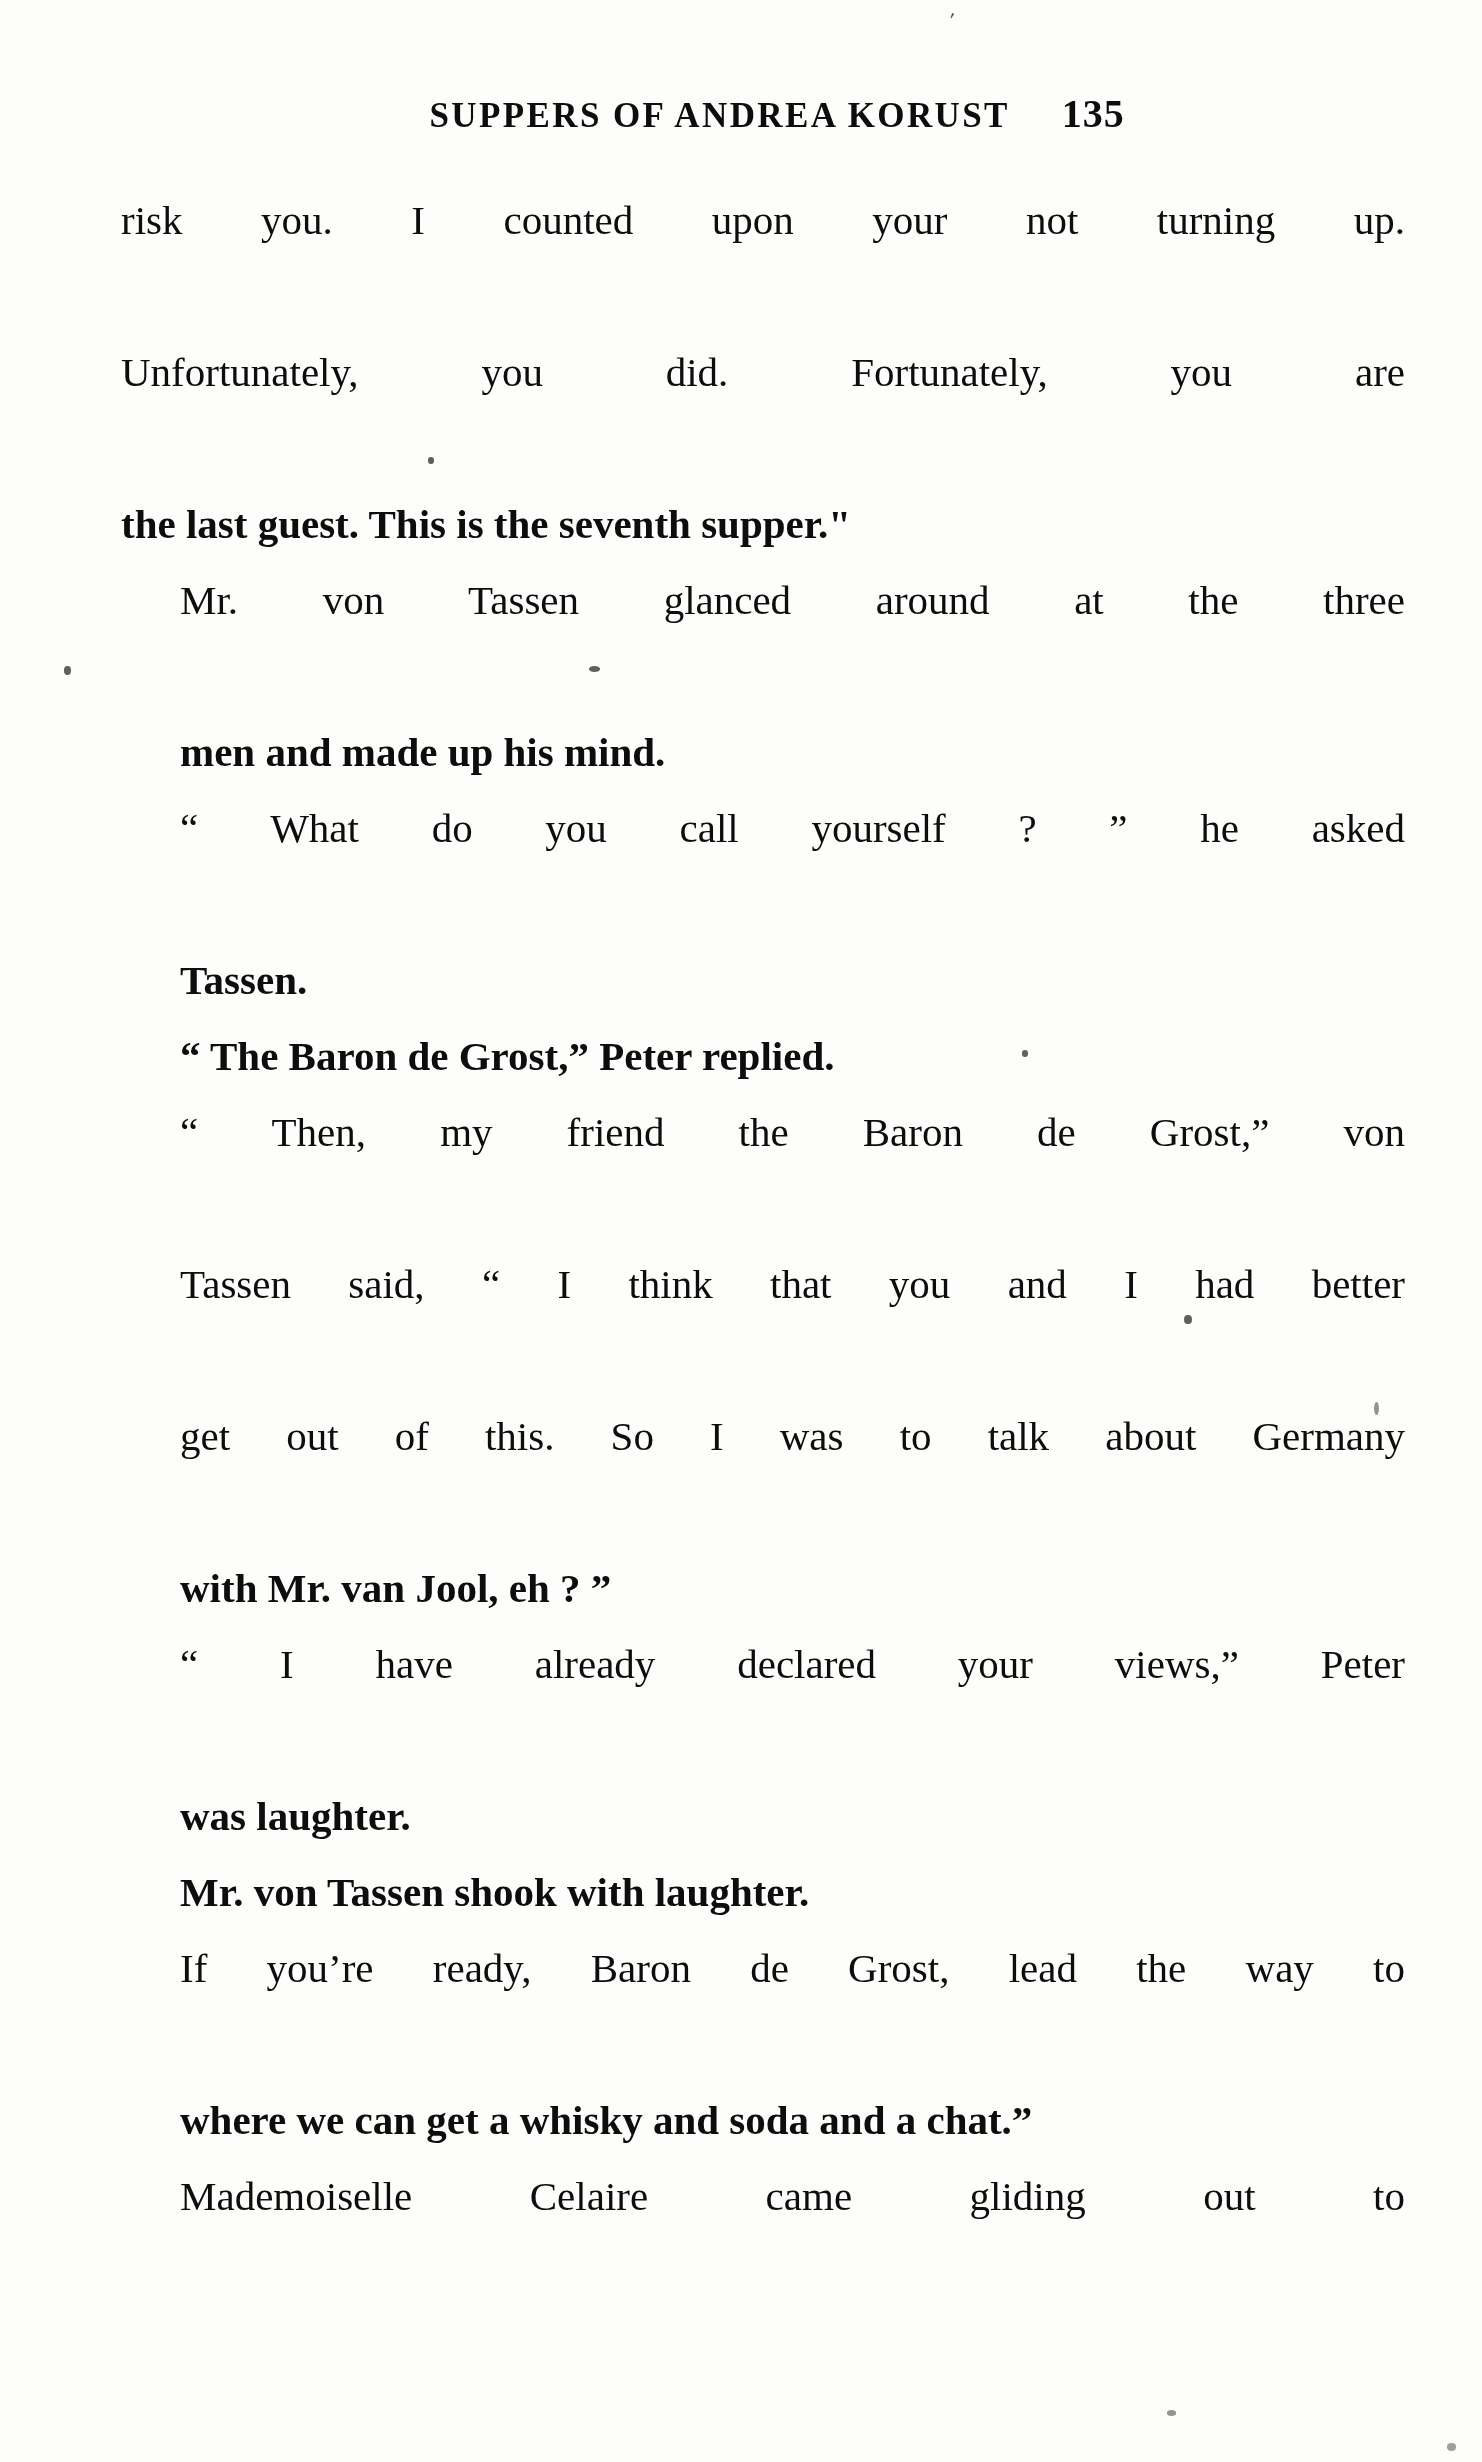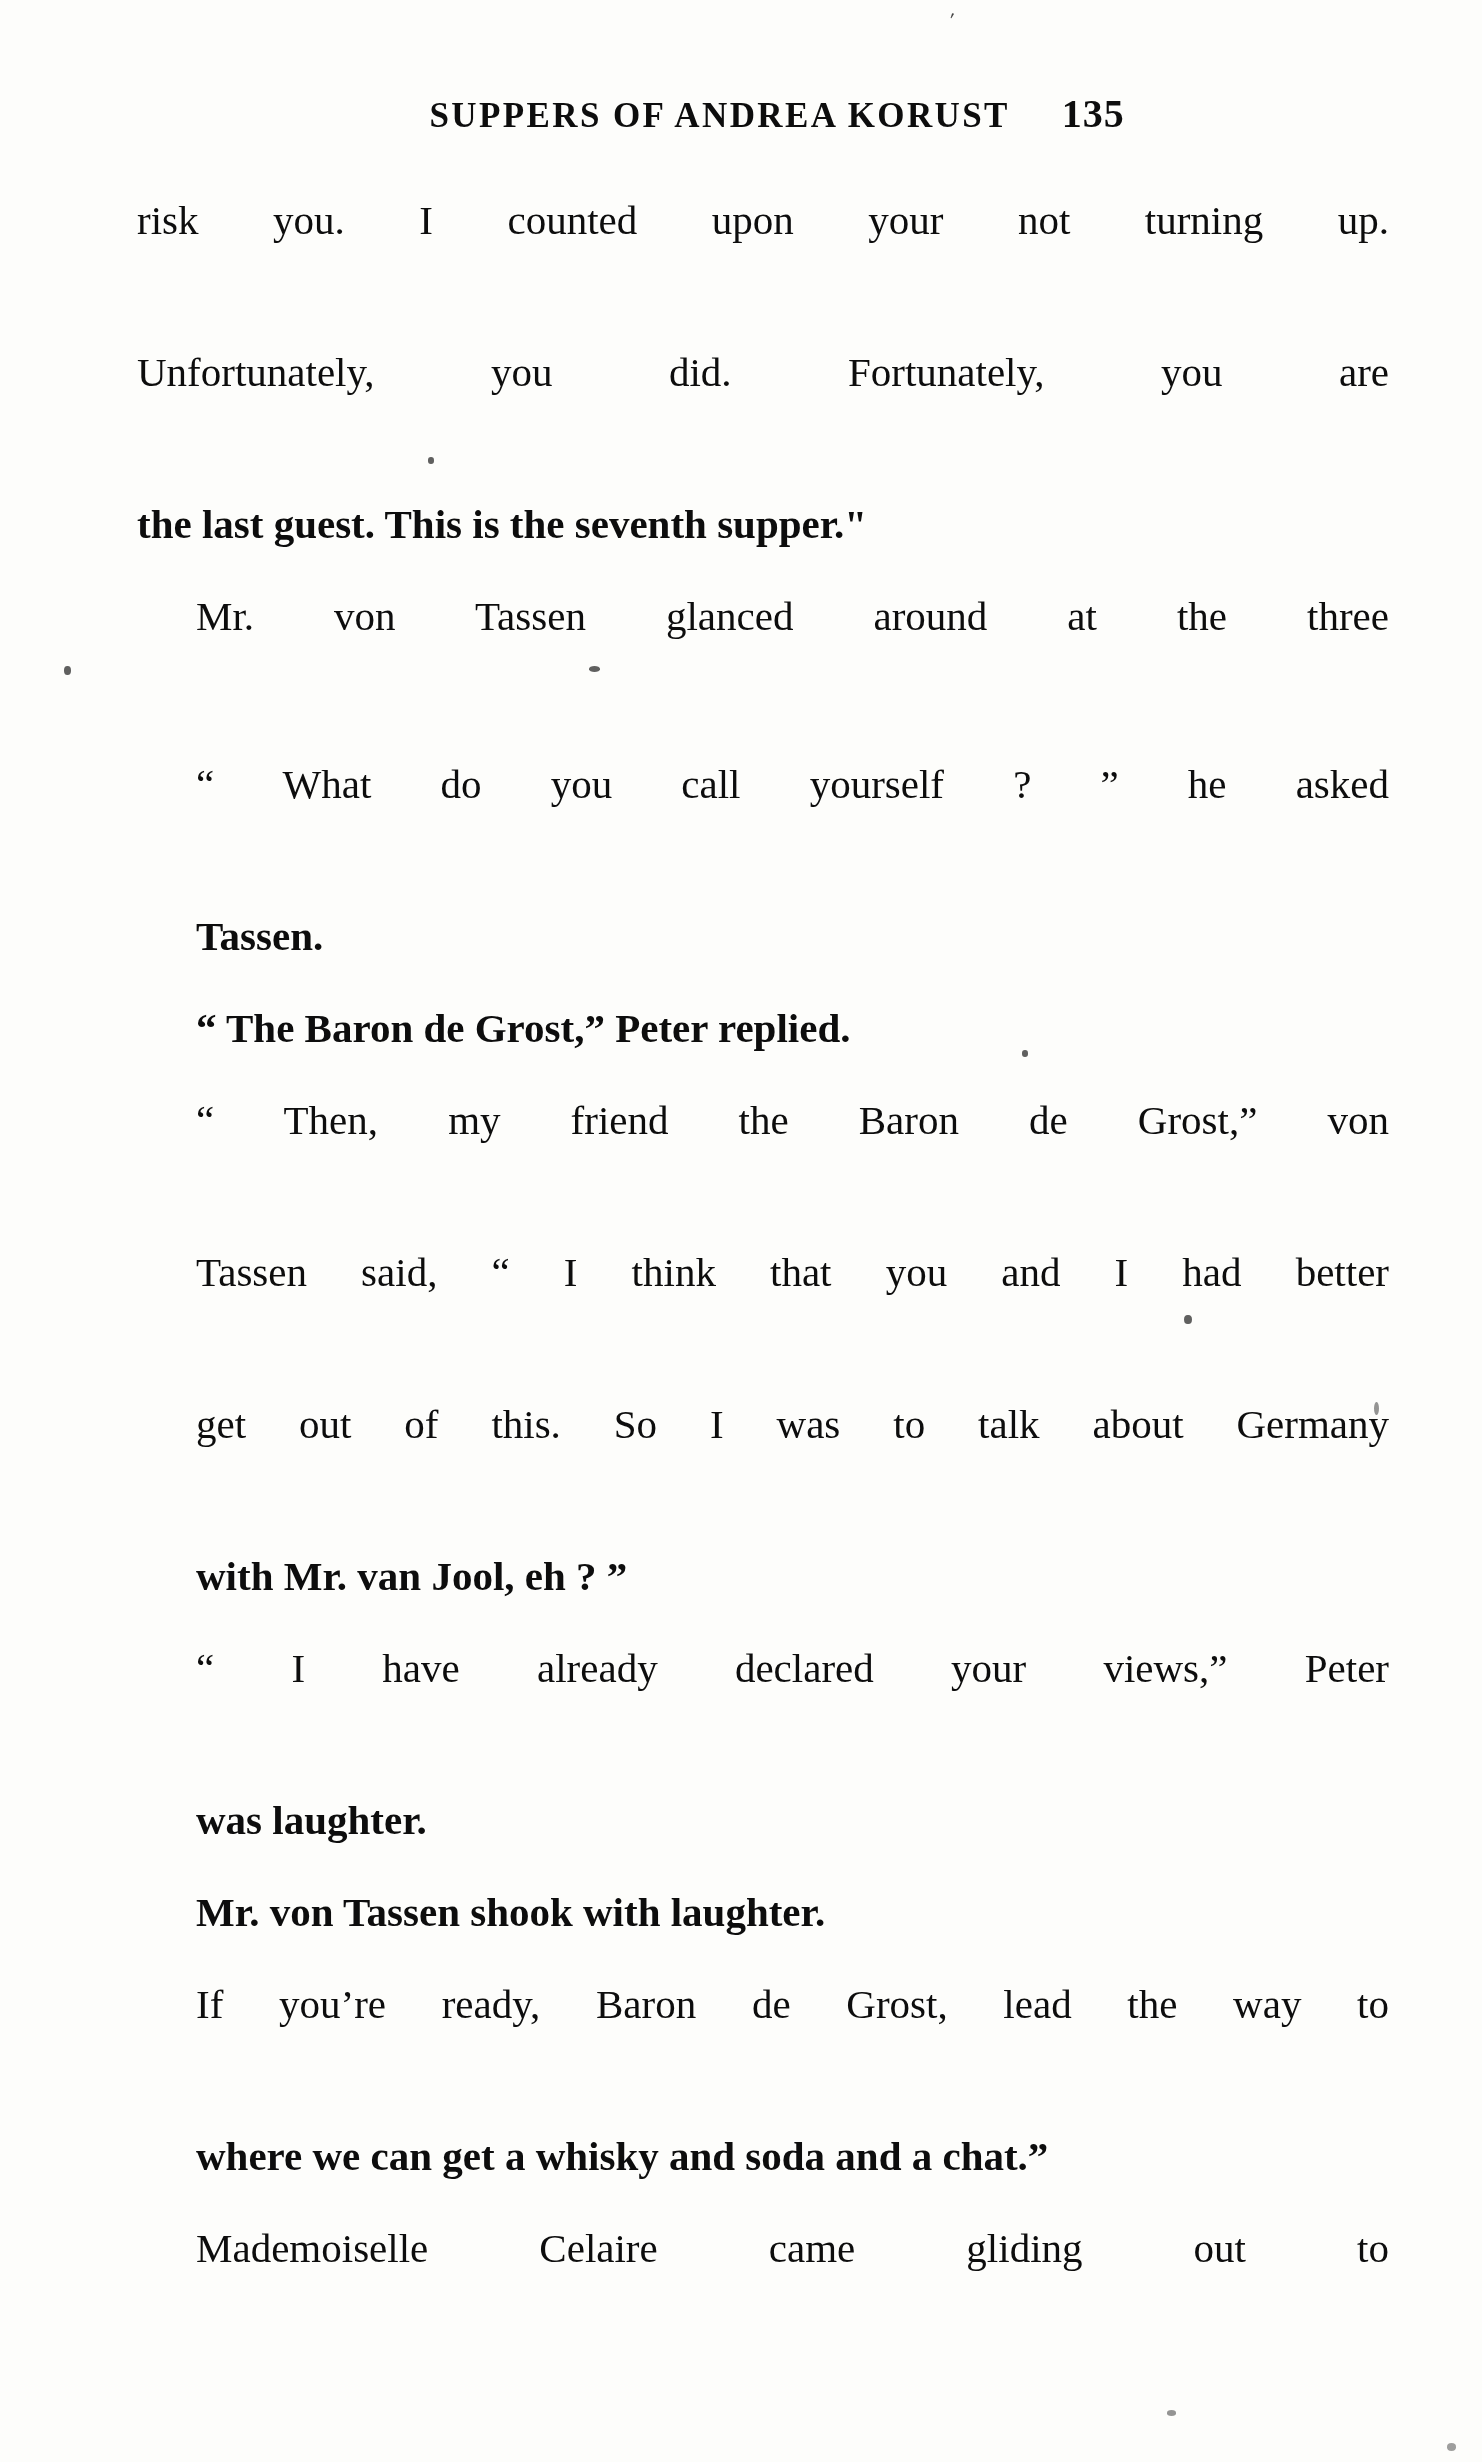--- a/index.html
+++ b/index.html
@@ -55,21 +55,21 @@
     margin-left: 52px;
     letter-spacing: 0.9px;
   }
   .body-text {
     font-size: 41px;
     line-height: 76px;
     text-align: justify;
     text-justify: inter-word;
   }
   .body-text p {
-    margin: 16px;
+    margin: 0;
     text-indent: 0;
   }
   .body-text p.indent {
     text-indent: 59px;
   }
   .body-text p:last-child {
     
   }
   
   .just-line {
@@ -119,20 +119,21 @@
     </div>
 
     <div class="body-text">
         <p>
           <span class="just-line">risk you.  I counted upon your not turning up.</span>
           <span class="just-line">Unfortunately, you did. Fortunately, you are</span>
           <span class="last-line">the last guest.  This is the seventh supper."</span>
         </p>
         <p class="indent">
           <span class="just-line">Mr. von Tassen glanced around at the three</span>
+          <span class="last-line">men and made up his mind.</span>
         </p>
         <p class="indent">
           <span class="just-line">“ What do you call yourself ? ” he asked</span>
           <span class="last-line">Tassen.</span>
         </p>
         <p class="indent">
           <span class="last-line">“ The Baron de Grost,” Peter replied.</span>
         </p>
         <p class="indent">
           <span class="just-line">“ Then, my friend the Baron de Grost,” von</span>

